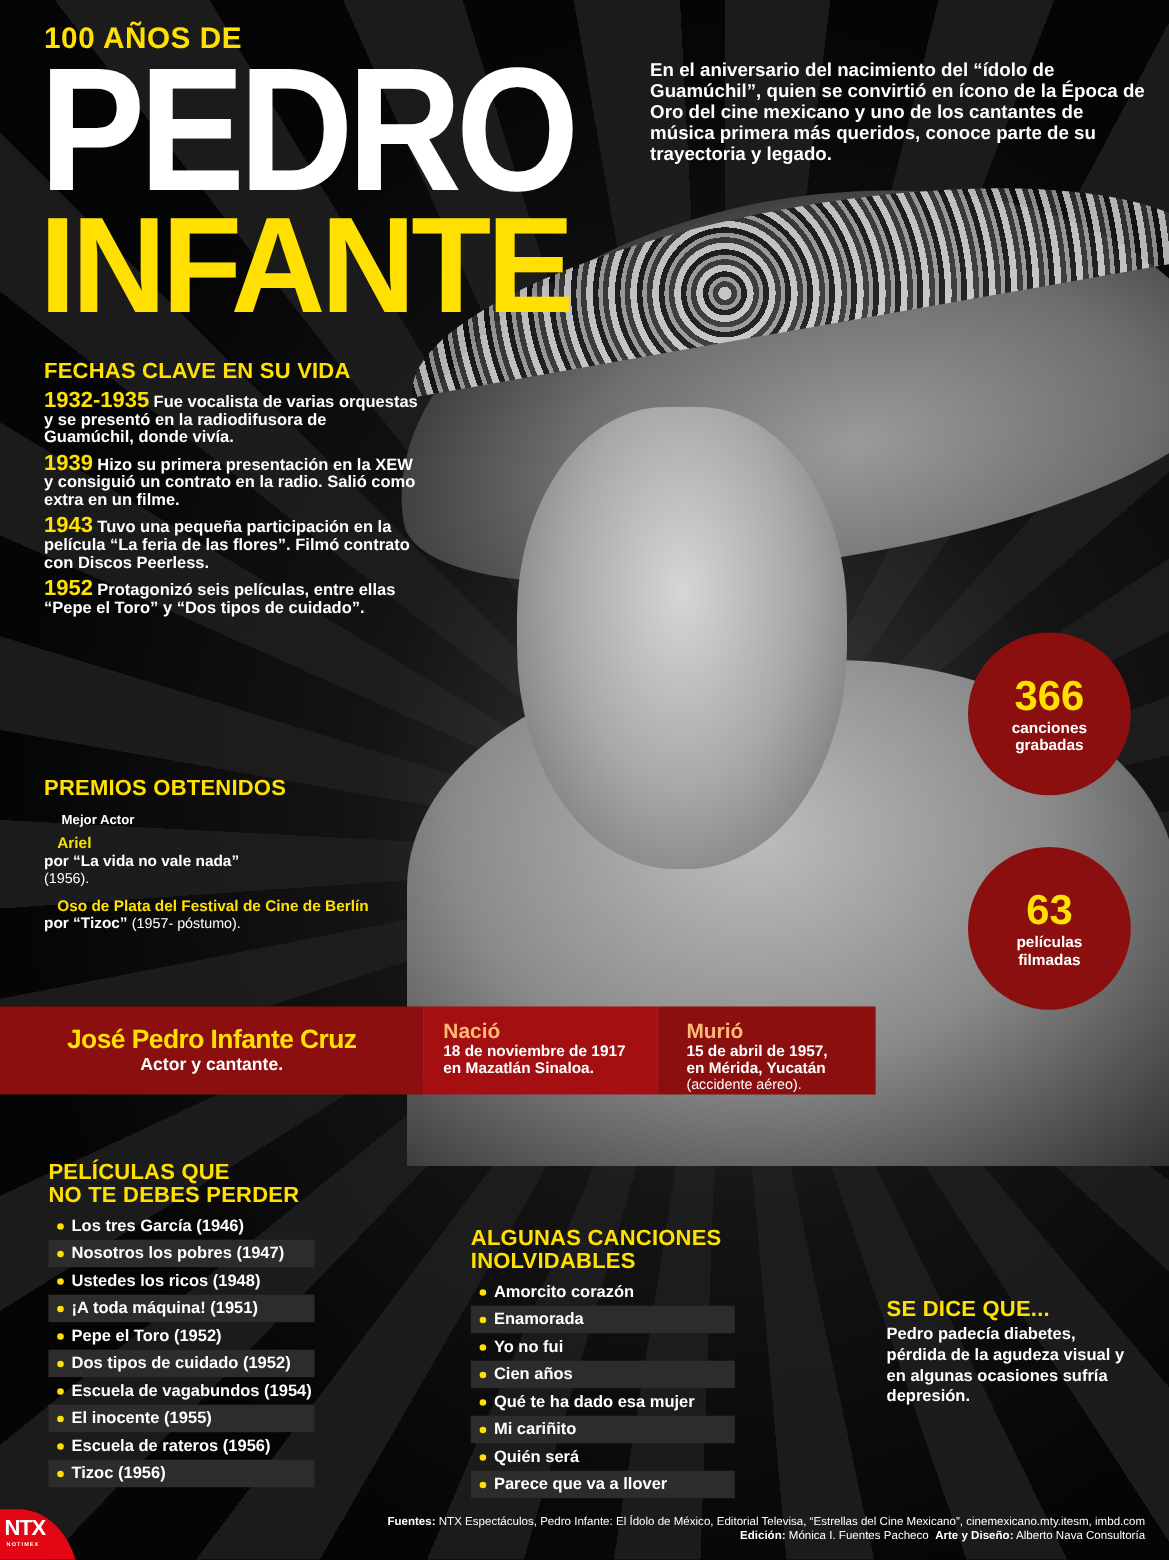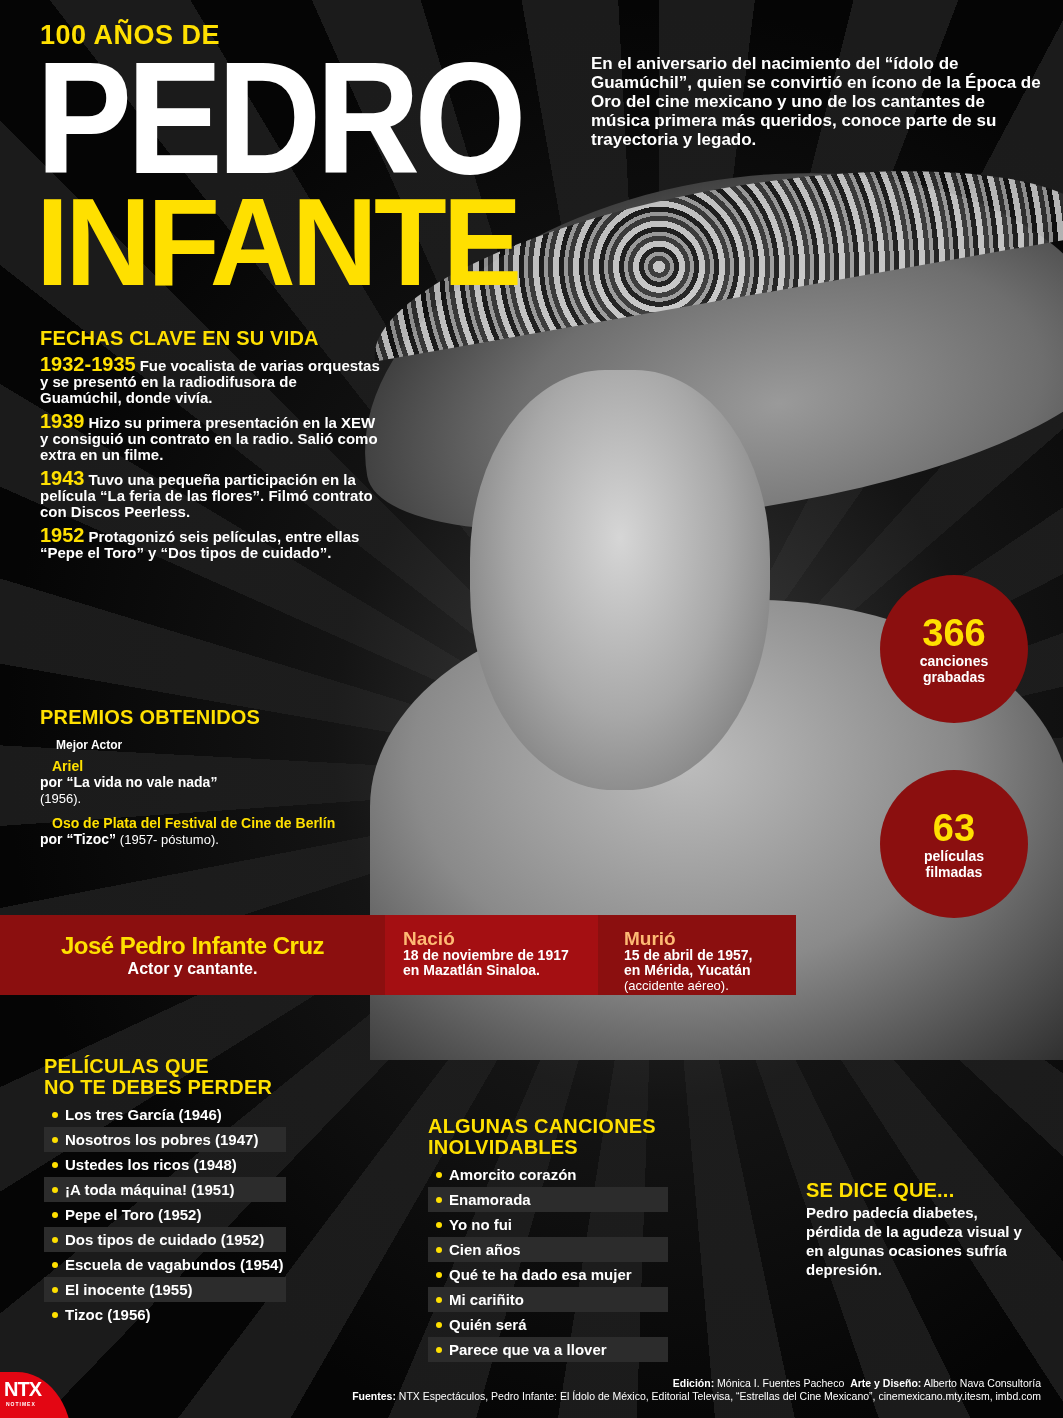--- a/index.html
+++ b/index.html
@@ -189,20 +189,24 @@
     <li>
         <span class="dot"></span>
         <span>Escuela de vagabundos (1954)</span>
       </li>
     <li>
         <span class="dot"></span>
         <span>El inocente (1955)</span>
       </li>
     <li>
         <span class="dot"></span>
+        <span>Escuela de rateros (1956)</span>
+      </li>
+    <li>
+        <span class="dot"></span>
         <span>Tizoc (1956)</span>
       </li>
   </ul>
 </section>
 
 <section class="list-sec canciones">
   <div class="sec-title yellow">ALGUNAS CANCIONES</div>
   <div class="sec-title yellow">INOLVIDABLES</div>
   <ul class="list">
     <li>
@@ -243,15 +247,15 @@
 <section class="dice">
   <div class="sec-title yellow">SE DICE QUE...</div>
   <p class="body">Pedro padecía diabetes, pérdida de la agudeza visual y en algunas ocasiones sufría depresión.</p>
 </section>
 
 <div class="logo">
   <div class="ntx">NTX</div>
   <div class="ntx-sub">NOTIMEX</div>
 </div>
 <div class="credits">
+  <div><b>Fuentes:</b> <span>NTX Espectáculos, Pedro Infante: El Ídolo de México, Editorial Televisa, “Estrellas del Cine Mexicano”, cinemexicano.mty.itesm, imbd.com</span></div>
   <div><b>Edición:</b> <span>Mónica I. Fuentes Pacheco</span>&nbsp; <b>Arte y Diseño:</b> <span>Alberto Nava Consultoría</span></div>
-  <div><b>Fuentes:</b> <span>NTX Espectáculos, Pedro Infante: El Ídolo de México, Editorial Televisa, “Estrellas del Cine Mexicano”, cinemexicano.mty.itesm, imbd.com</span></div>
 </div>
 
 </body></html>

